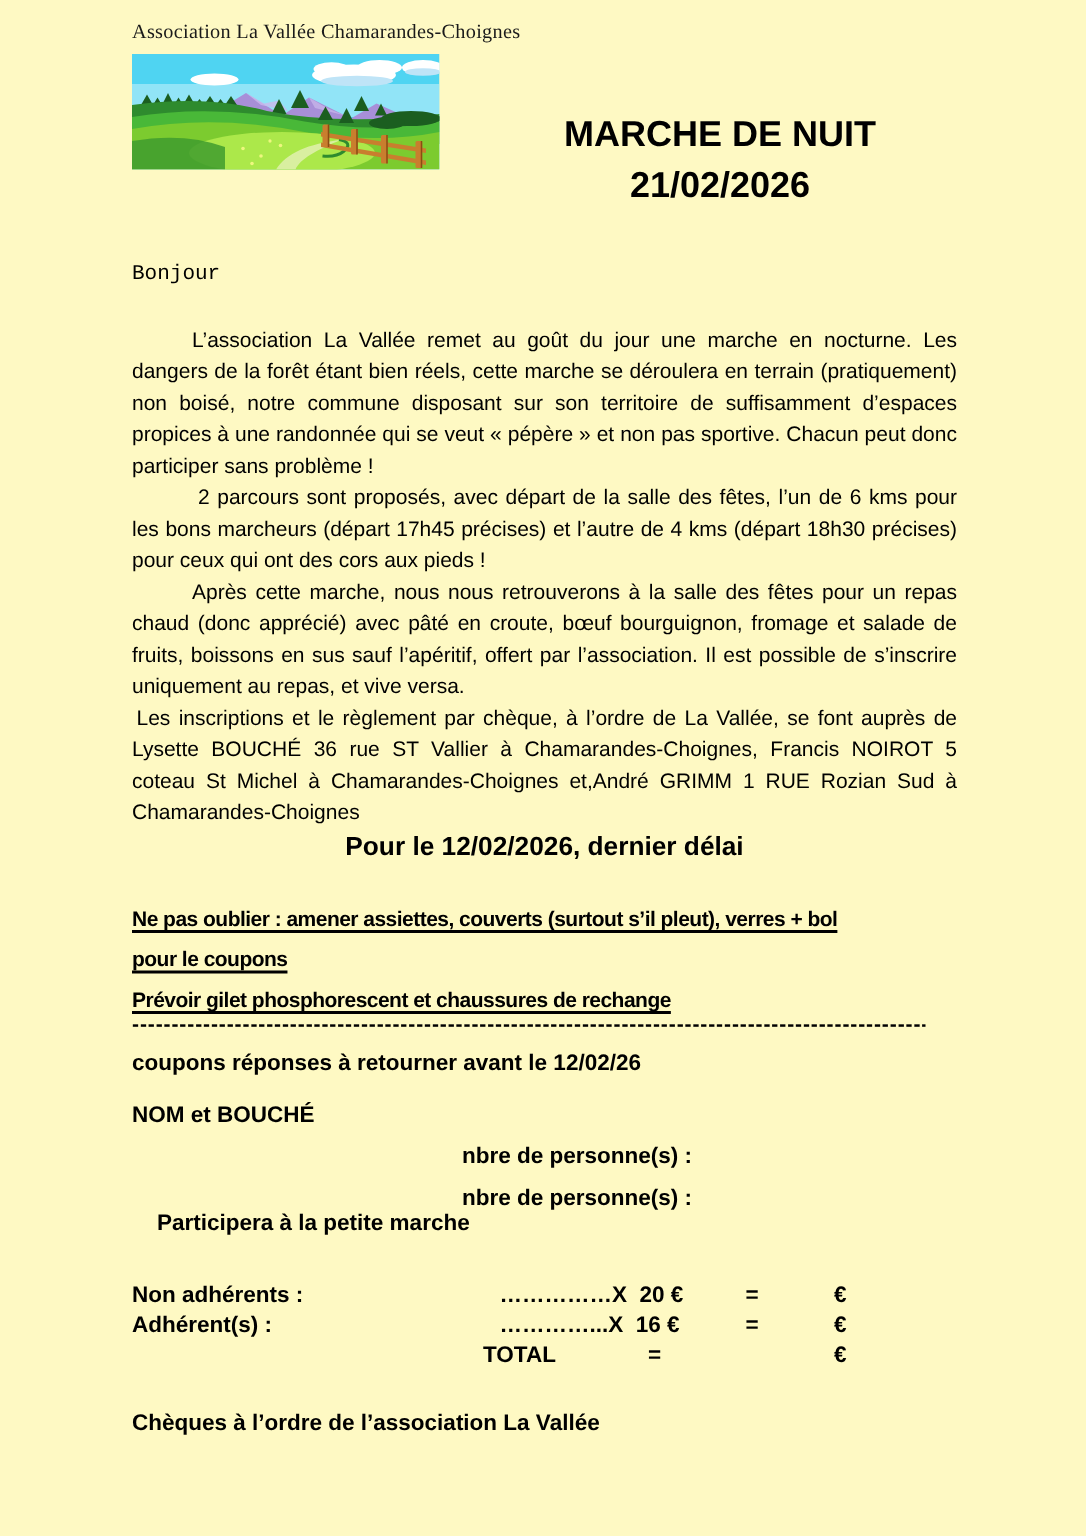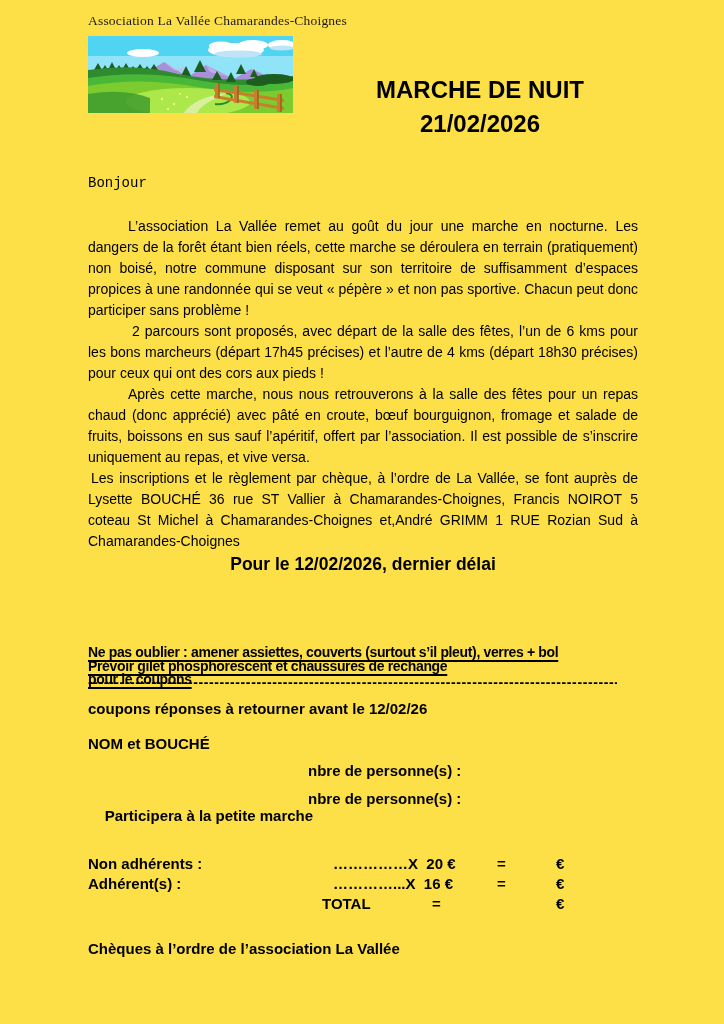--- a/index.html
+++ b/index.html
@@ -1,20 +1,20 @@
 <!DOCTYPE html>
 <html><head>
 <meta charset="utf-8">
 <style>
   html, body { margin: 0; padding: 0; background: #e8e8e8; }
   .page {
     position: relative;
     width: 724px;
     height: 1024px;
-    background: #fde047;
+    background: #fef9c3;
     font-family: "Liberation Sans", sans-serif;
     color: #000000;
     overflow: hidden;
     margin: 0 auto;
   }
   .abs { position: absolute; left: 88px; width: 550px; }
 
   .assoc-name {
     top: 13px;
     font-family: "Liberation Serif", serif;
@@ -53,21 +53,21 @@
     font-size: 17.5px;
   }
 
   .reminder {
     font-weight: bold;
     font-size: 14px;
     letter-spacing: -0.35px;
     line-height: 27px;
     white-space: nowrap;
   }
-  .reminder-1 { top: 599px; margin-top: 40px; }
+  .reminder-1 { top: 599px; }
   .reminder-2 { top: 653px; }
   .underlined { text-decoration: underline; text-decoration-thickness: 1.5px; text-underline-offset: 3px; }
 
   .dashline {
     top: 672px;
     width: 529px;
     overflow: hidden;
     white-space: nowrap;
     font-size: 14px;
     font-weight: 600;

